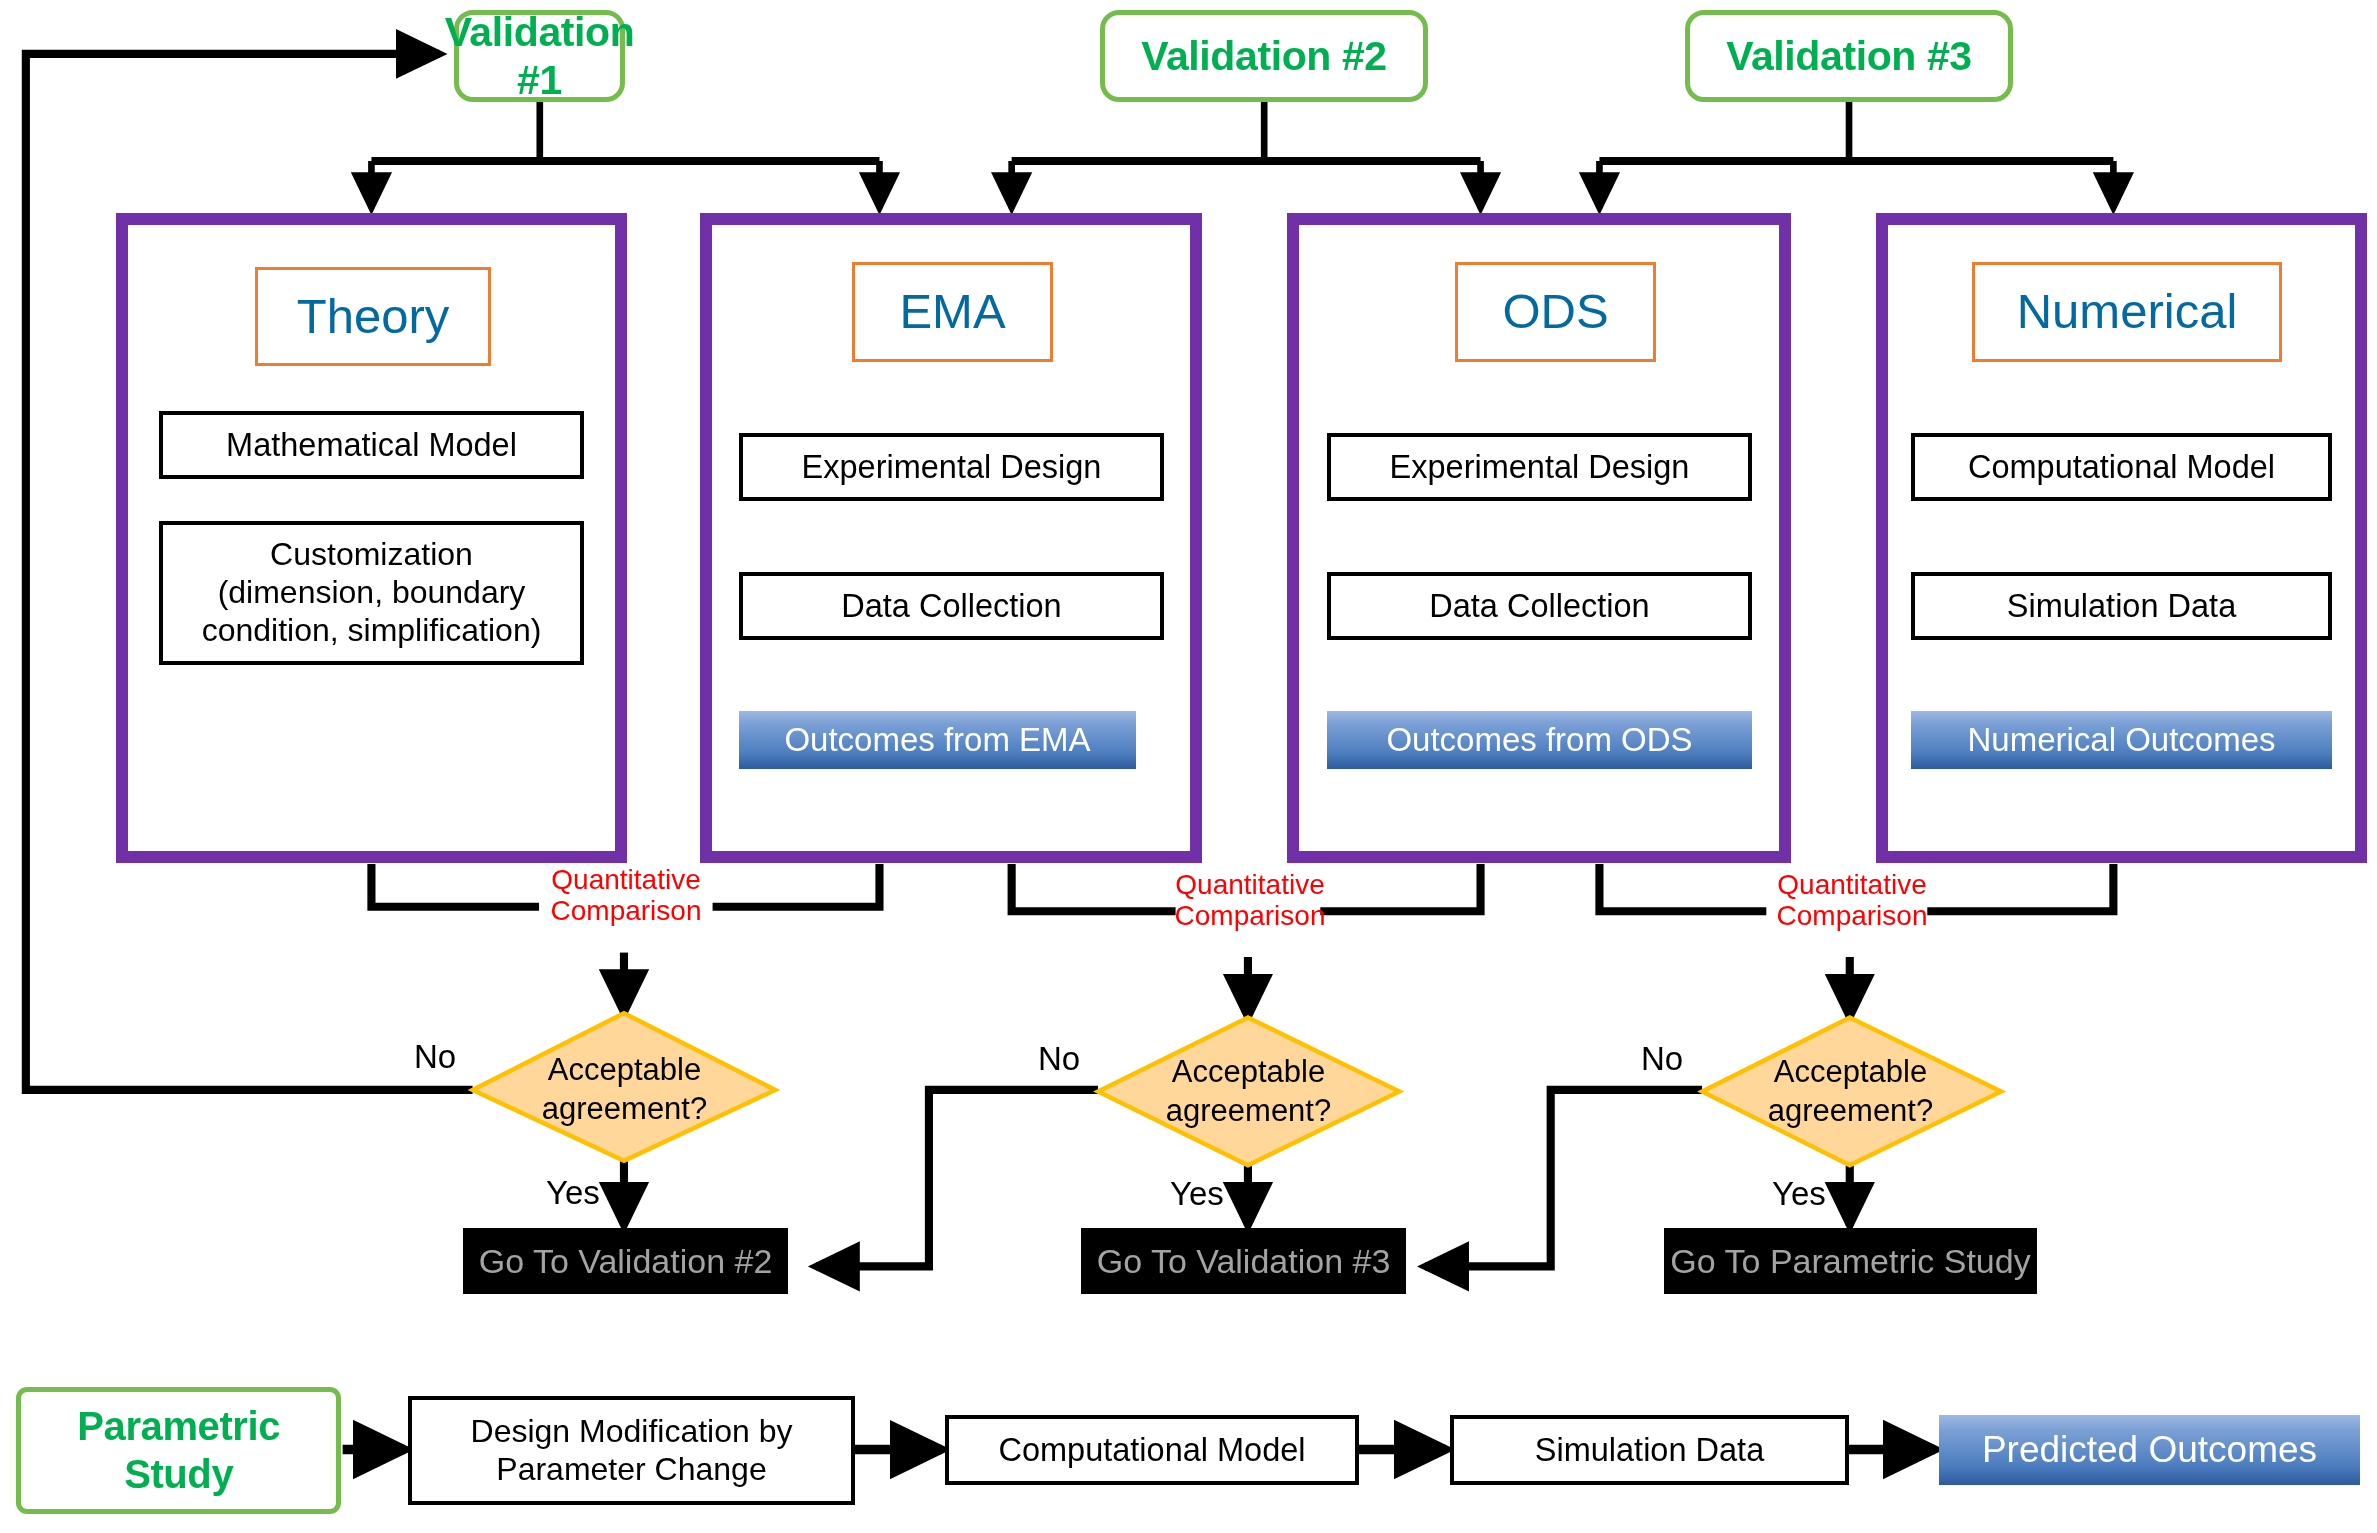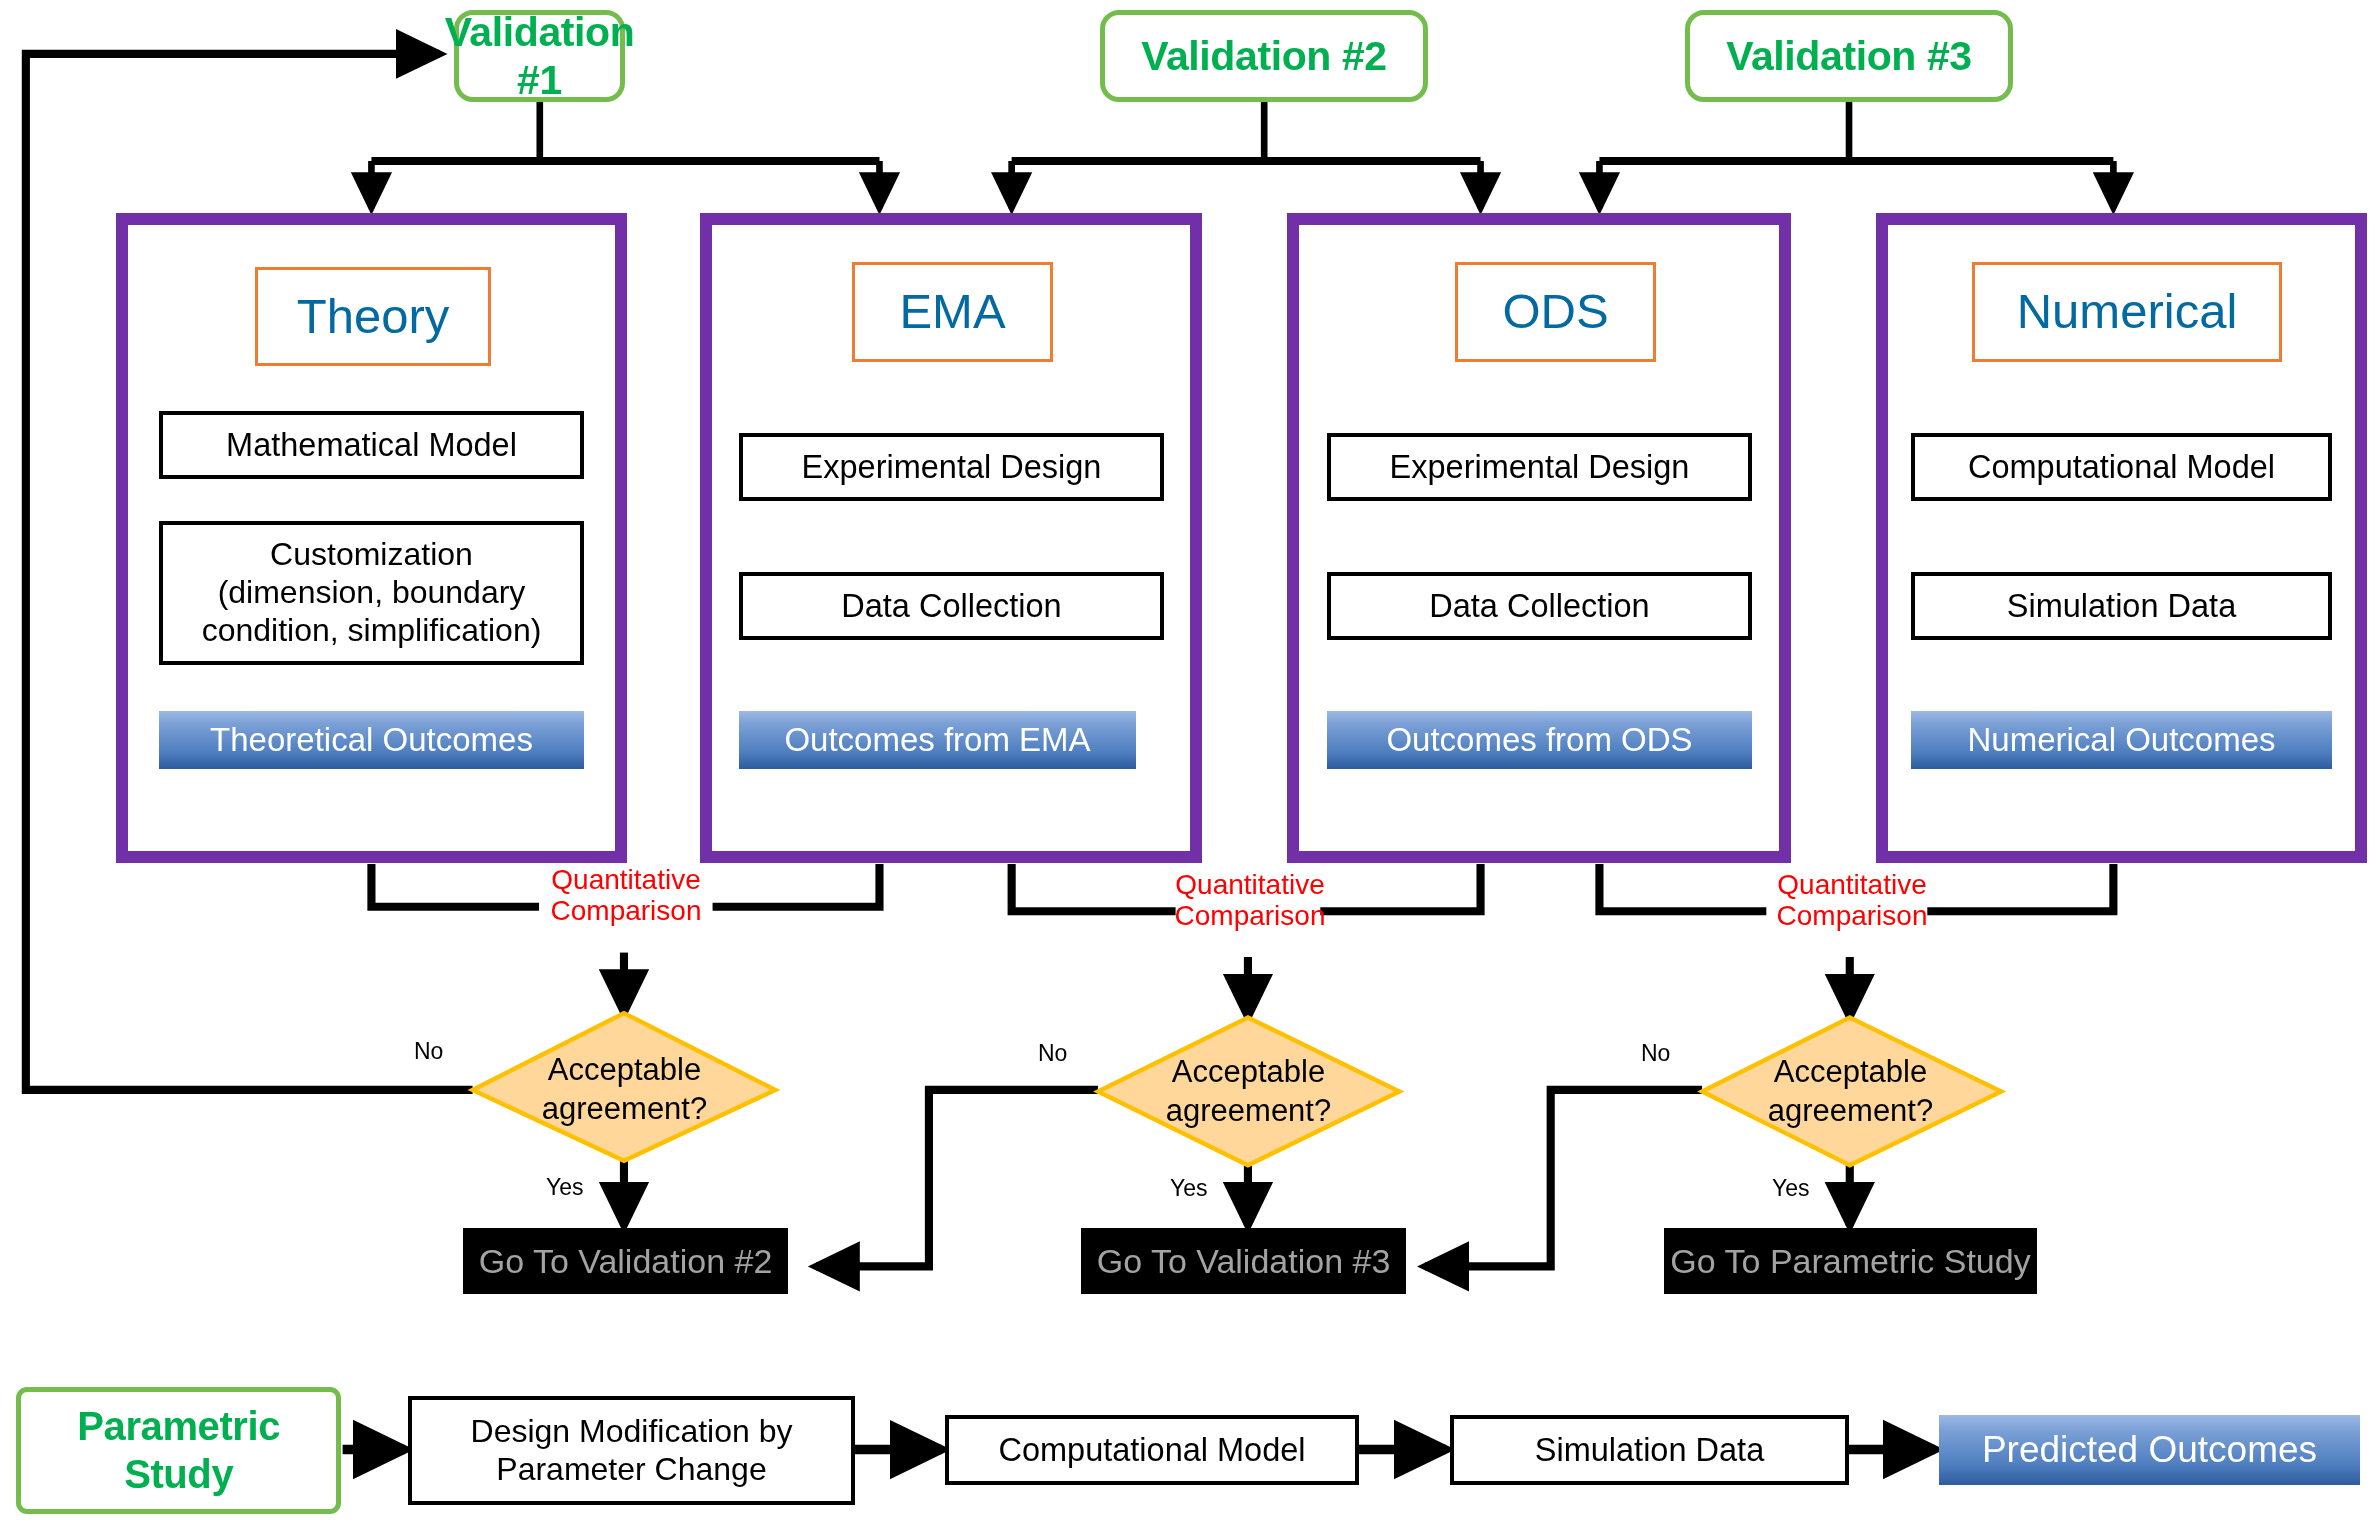--- a/index.html
+++ b/index.html
@@ -80,21 +80,21 @@
     justify-content: center;
     text-align: center;
     color: #000000;
     font-size: 31px;
     line-height: 1.25;
   }
   
   .edge-label {
     position: absolute;
     color: #000000;
-    font-size: 23px;
+    font-size: 33px;
     white-space: nowrap;
   }
   .qc-label {
     position: absolute;
     color: #FF0000;
     font-size: 28px;
     line-height: 1.12;
     text-align: center;
     white-space: nowrap;
   }
@@ -228,21 +228,20 @@
   <div class="node method-panel" style="left:116px; top:213px; width:511px; height:650px;"></div>
 
   <div class="node method-title" style="left:255px; top:267px; width:236px; height:99px;">Theory</div>
 
   <div class="node step-box" style="left:159px; top:411px; width:425px; height:68px;">Mathematical Model</div>
 
   <div class="node step-box multiline" style="left:159px; top:521px; width:425px; height:144px; white-space:pre-line;">Customization
 (dimension, boundary
 condition, simplification)</div>
 
-  <div class="node outcome-box" style="left:159px; top:711px; width:425px; height:58px;">Theoretical Outcomes</div>
 
   <div class="node method-panel" style="left:700px; top:213px; width:502px; height:650px;"></div>
 
   <div class="node method-title" style="left:852px; top:262px; width:201px; height:100px;">EMA</div>
 
   <div class="node step-box" style="left:739px; top:433px; width:425px; height:68px;">Experimental Design</div>
 
   <div class="node step-box" style="left:739px; top:572px; width:425px; height:68px;">Data Collection</div>
 
   <div class="node outcome-box" style="left:739px; top:711px; width:397px; height:58px;text-align:center;">Outcomes from EMA</div>

